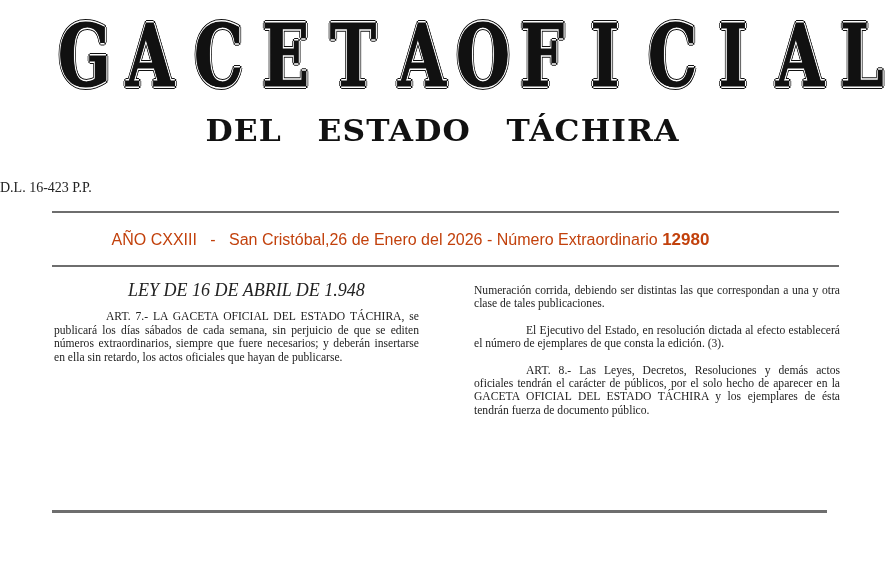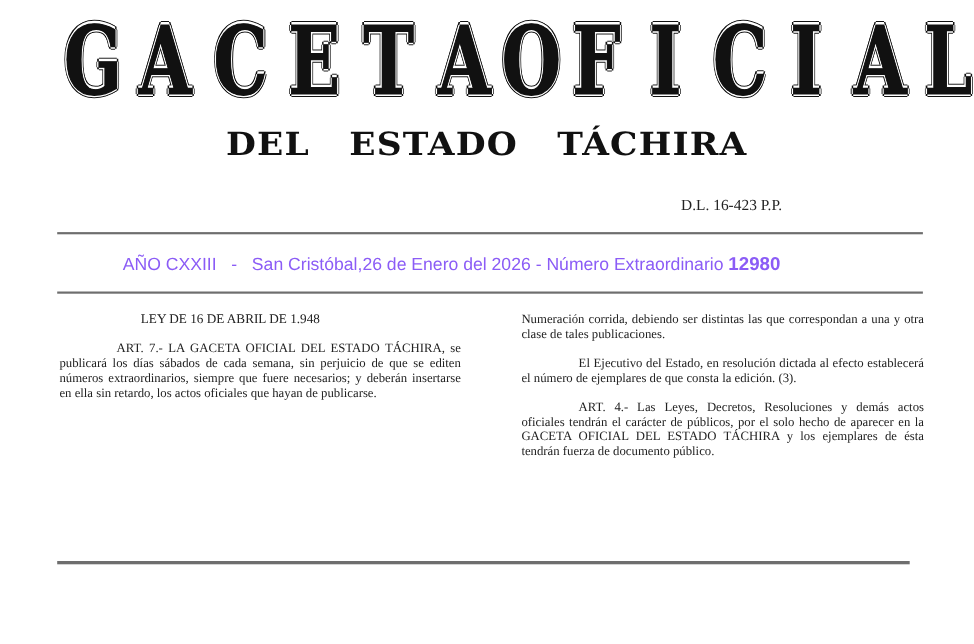--- a/index.html
+++ b/index.html
@@ -24,42 +24,42 @@
       2px 2px 0 #111, -2px -2px 0 #111, 2px -2px 0 #111, -2px 2px 0 #111;
     width: 58px; text-align: center;
   }
   .subtitle {
     position: absolute; left: 0; width: 885px; top: 114px; text-align: center;
     font-family: "DejaVu Serif", serif; font-weight: bold; font-size: 29px;
     letter-spacing: 1px; word-spacing: 22px; color: #111;
     transform: scaleX(1.08);
   }
   .dl {
-    position: absolute; left: 0; width: 711px; top: 180px; text-align: right;
+    position: absolute; left: 0; width: 711px; top: 180px; text-align: left;
     font-family: "Liberation Serif", serif; font-size: 14px; color: #222;
   }
   .rule { position: absolute; background: #6e6e6e; }
   .rule.top1 { left: 52px; width: 787px; top: 211px; height: 2px; }
   .rule.top2 { left: 52px; width: 787px; top: 265px; height: 2px; }
   .rule.bottom { left: 52px; width: 775px; top: 510px; height: 3px; }
   .issue-line {
     position: absolute; left: 0; width: 821px; top: 230px; text-align: center;
-    font-family: "Liberation Sans", sans-serif; font-size: 16px; color: #8b5cf6;
+    font-family: "Liberation Sans", sans-serif; font-size: 16px; color: #c2410c;
     white-space: pre;
   }
   .issue-line .num { font-weight: bold; font-size: 17px; }
   .col {
     position: absolute; font-family: "Liberation Serif", serif; font-size: 11.6px;
     line-height: 13.4px; color: #222; text-align: justify;
   }
   .col.left { left: 54px; top: 284px; width: 365px; }
   .col.right { left: 474px; top: 284px; width: 366px; }
   .col p { margin: 0 0 13px 0; }
   .col p.indent { text-indent: 52px; }
-  .law-title { font-size: 12px; text-align: left; margin: 0 0 13px 74px !important; }
+  .law-title { font-size: 18px; text-align: left; margin: 0 0 13px 74px !important; font-style: italic; }
   .caps-lg { font-size: 14px; letter-spacing: 0.6px; }
 </style>
 </head>
 <body>
 
 <div class="masthead">
   <div class="word w1">
     <span class="letter">G</span>
     <span class="letter">A</span>
     <span class="letter">C</span>
@@ -86,16 +86,16 @@
 <div class="rule top2"></div>
 
 <div class="col left">
   <p class="law-title">LEY DE 16 DE ABRIL DE 1.948</p>
   <p class="indent">ART. 7.- LA GACETA OFICIAL DEL ESTADO TÁCHIRA, se publicará los días sábados de cada semana, sin perjuicio de que se editen números extraordinarios, siempre que fuere necesarios; y deberán insertarse en ella sin retardo, los actos oficiales que hayan de publicarse.</p>
 </div>
 
 <div class="col right">
   <p>Numeración corrida, debiendo ser distintas las que correspondan a una y otra clase de tales publicaciones.</p>
   <p class="indent">El Ejecutivo del Estado, en resolución dictada al efecto establecerá el número de ejemplares de que consta la edición. (3).</p>
-  <p class="indent">ART. 4.- Las Leyes, Decretos, Resoluciones y demás actos oficiales tendrán el carácter de públicos, por el solo hecho de aparecer en la GACETA OFICIAL DEL ESTADO TÁCHIRA y los ejemplares de ésta tendrán fuerza de documento público.</p>
+  <p class="indent">ART. 8.- Las Leyes, Decretos, Resoluciones y demás actos oficiales tendrán el carácter de públicos, por el solo hecho de aparecer en la GACETA OFICIAL DEL ESTADO TÁCHIRA y los ejemplares de ésta tendrán fuerza de documento público.</p>
 </div>
 
 <div class="rule bottom"></div>
 
 </body></html>

